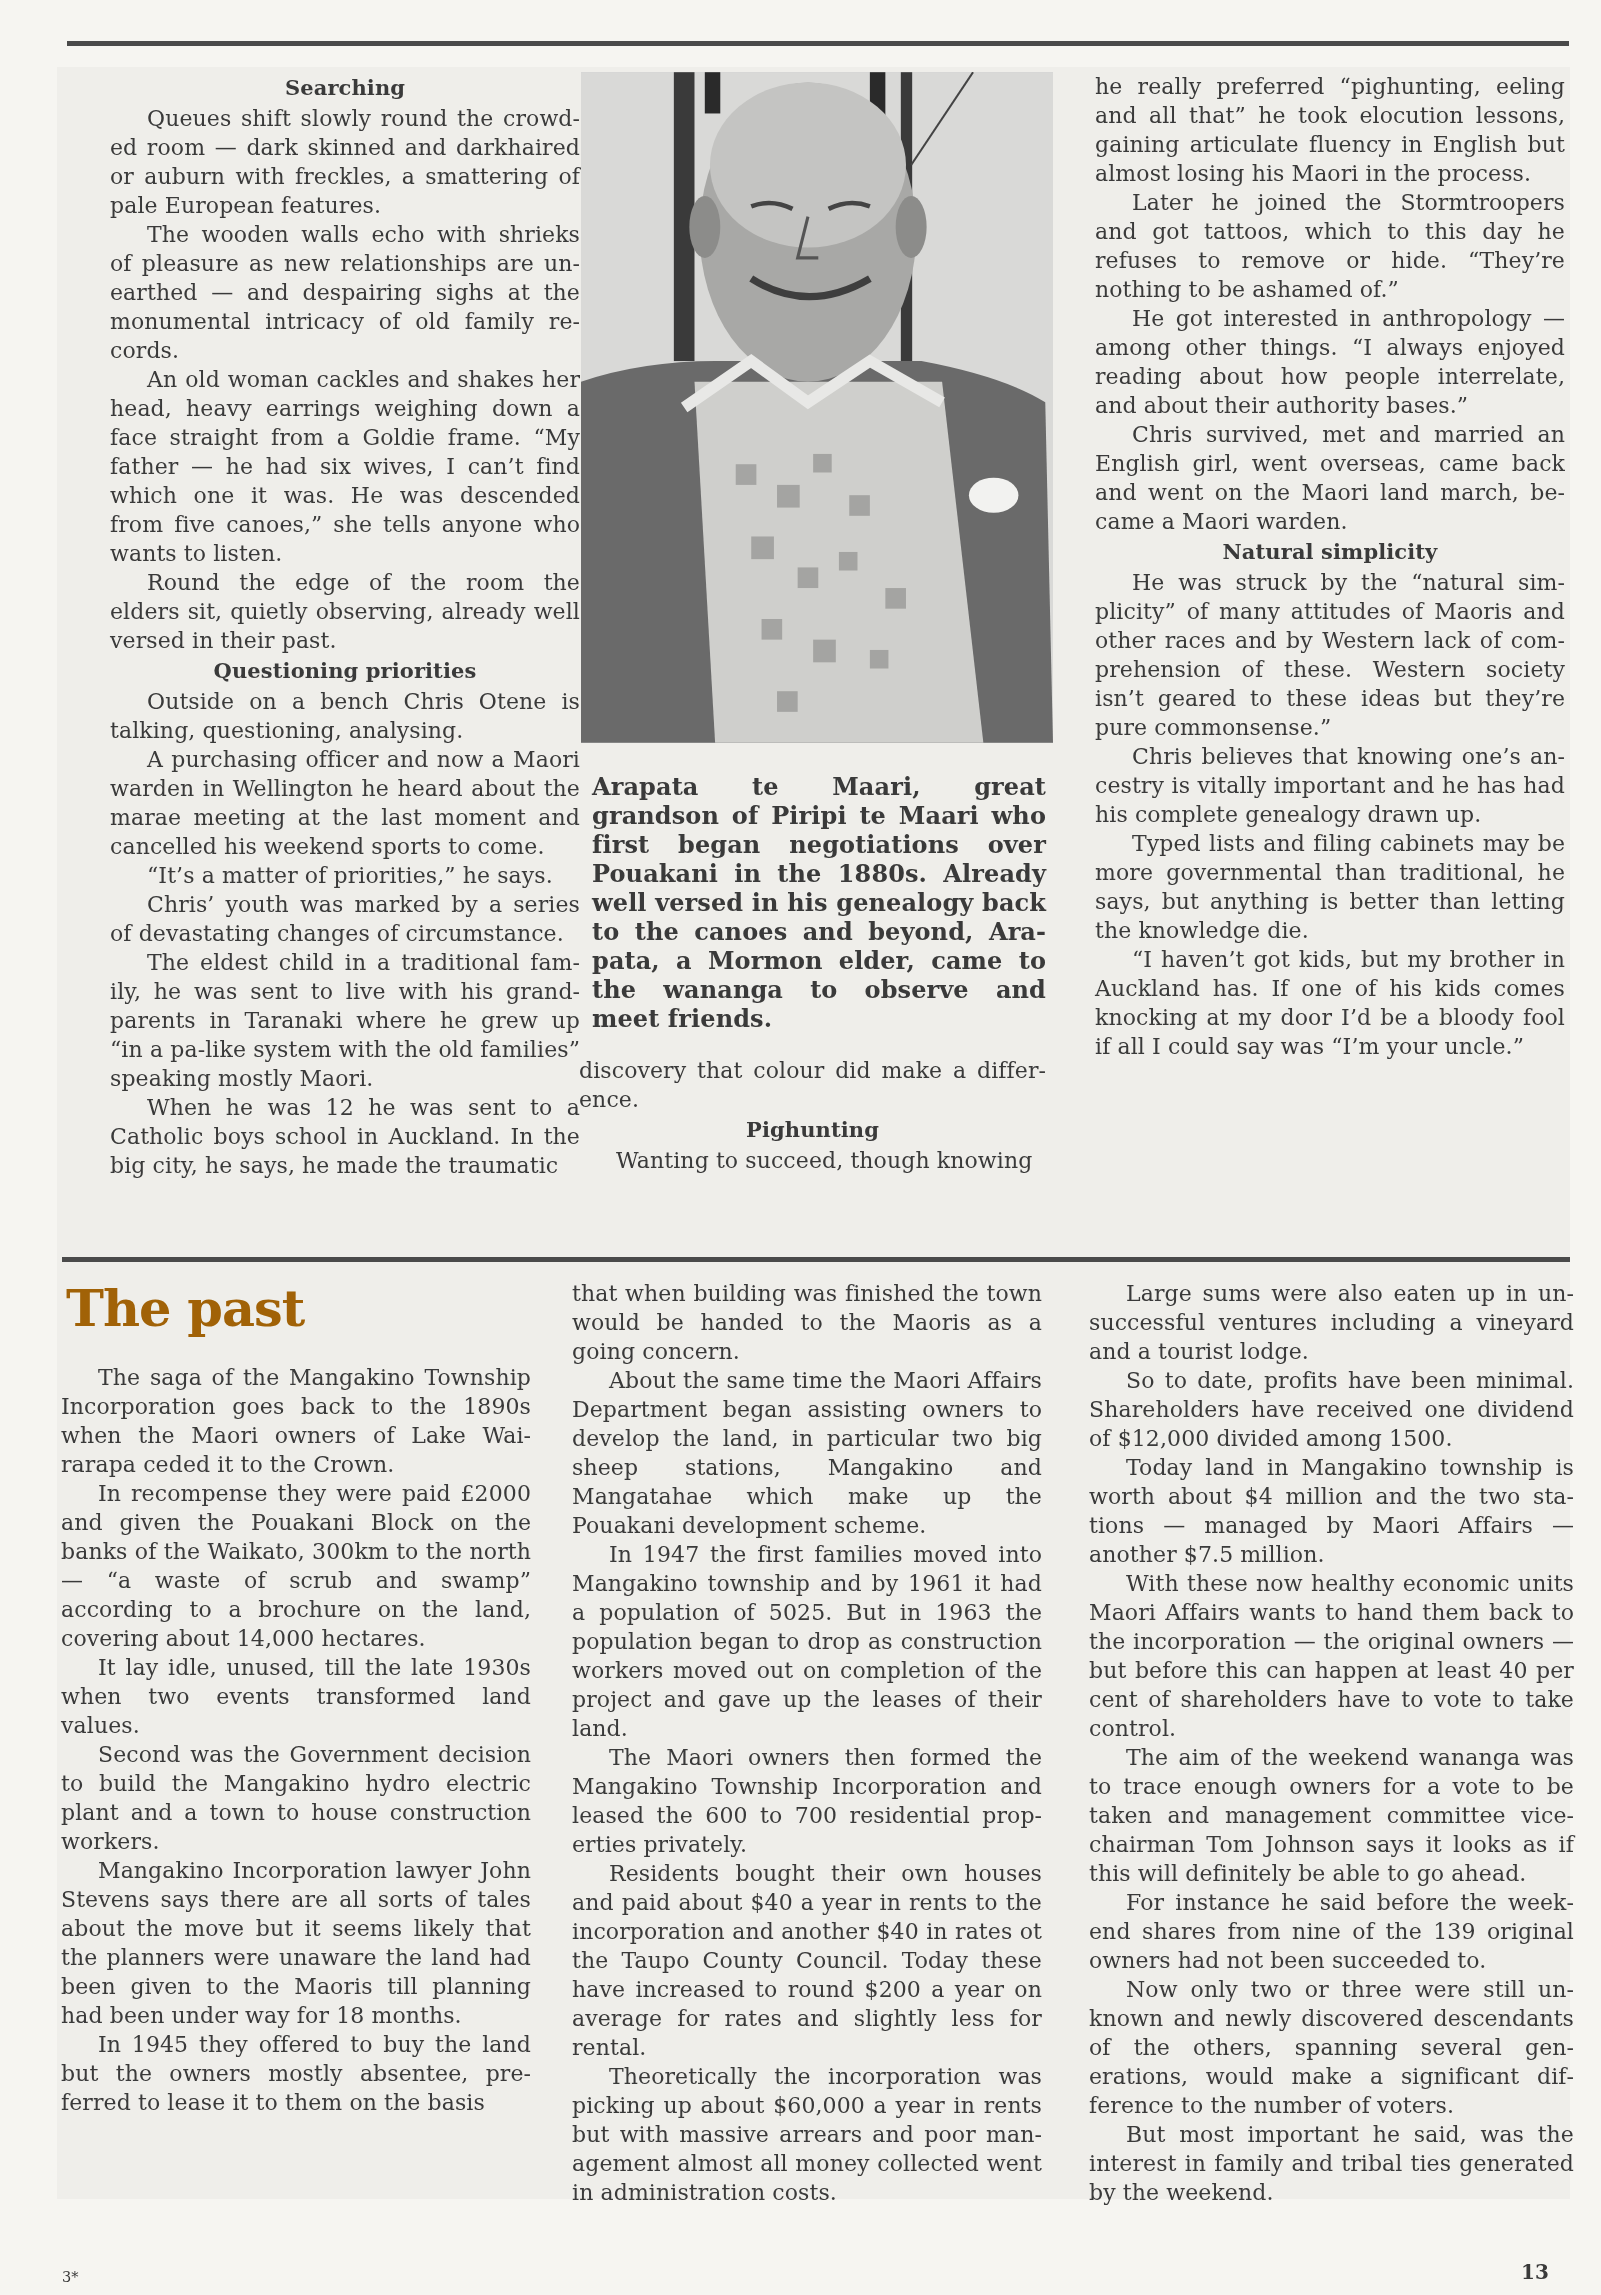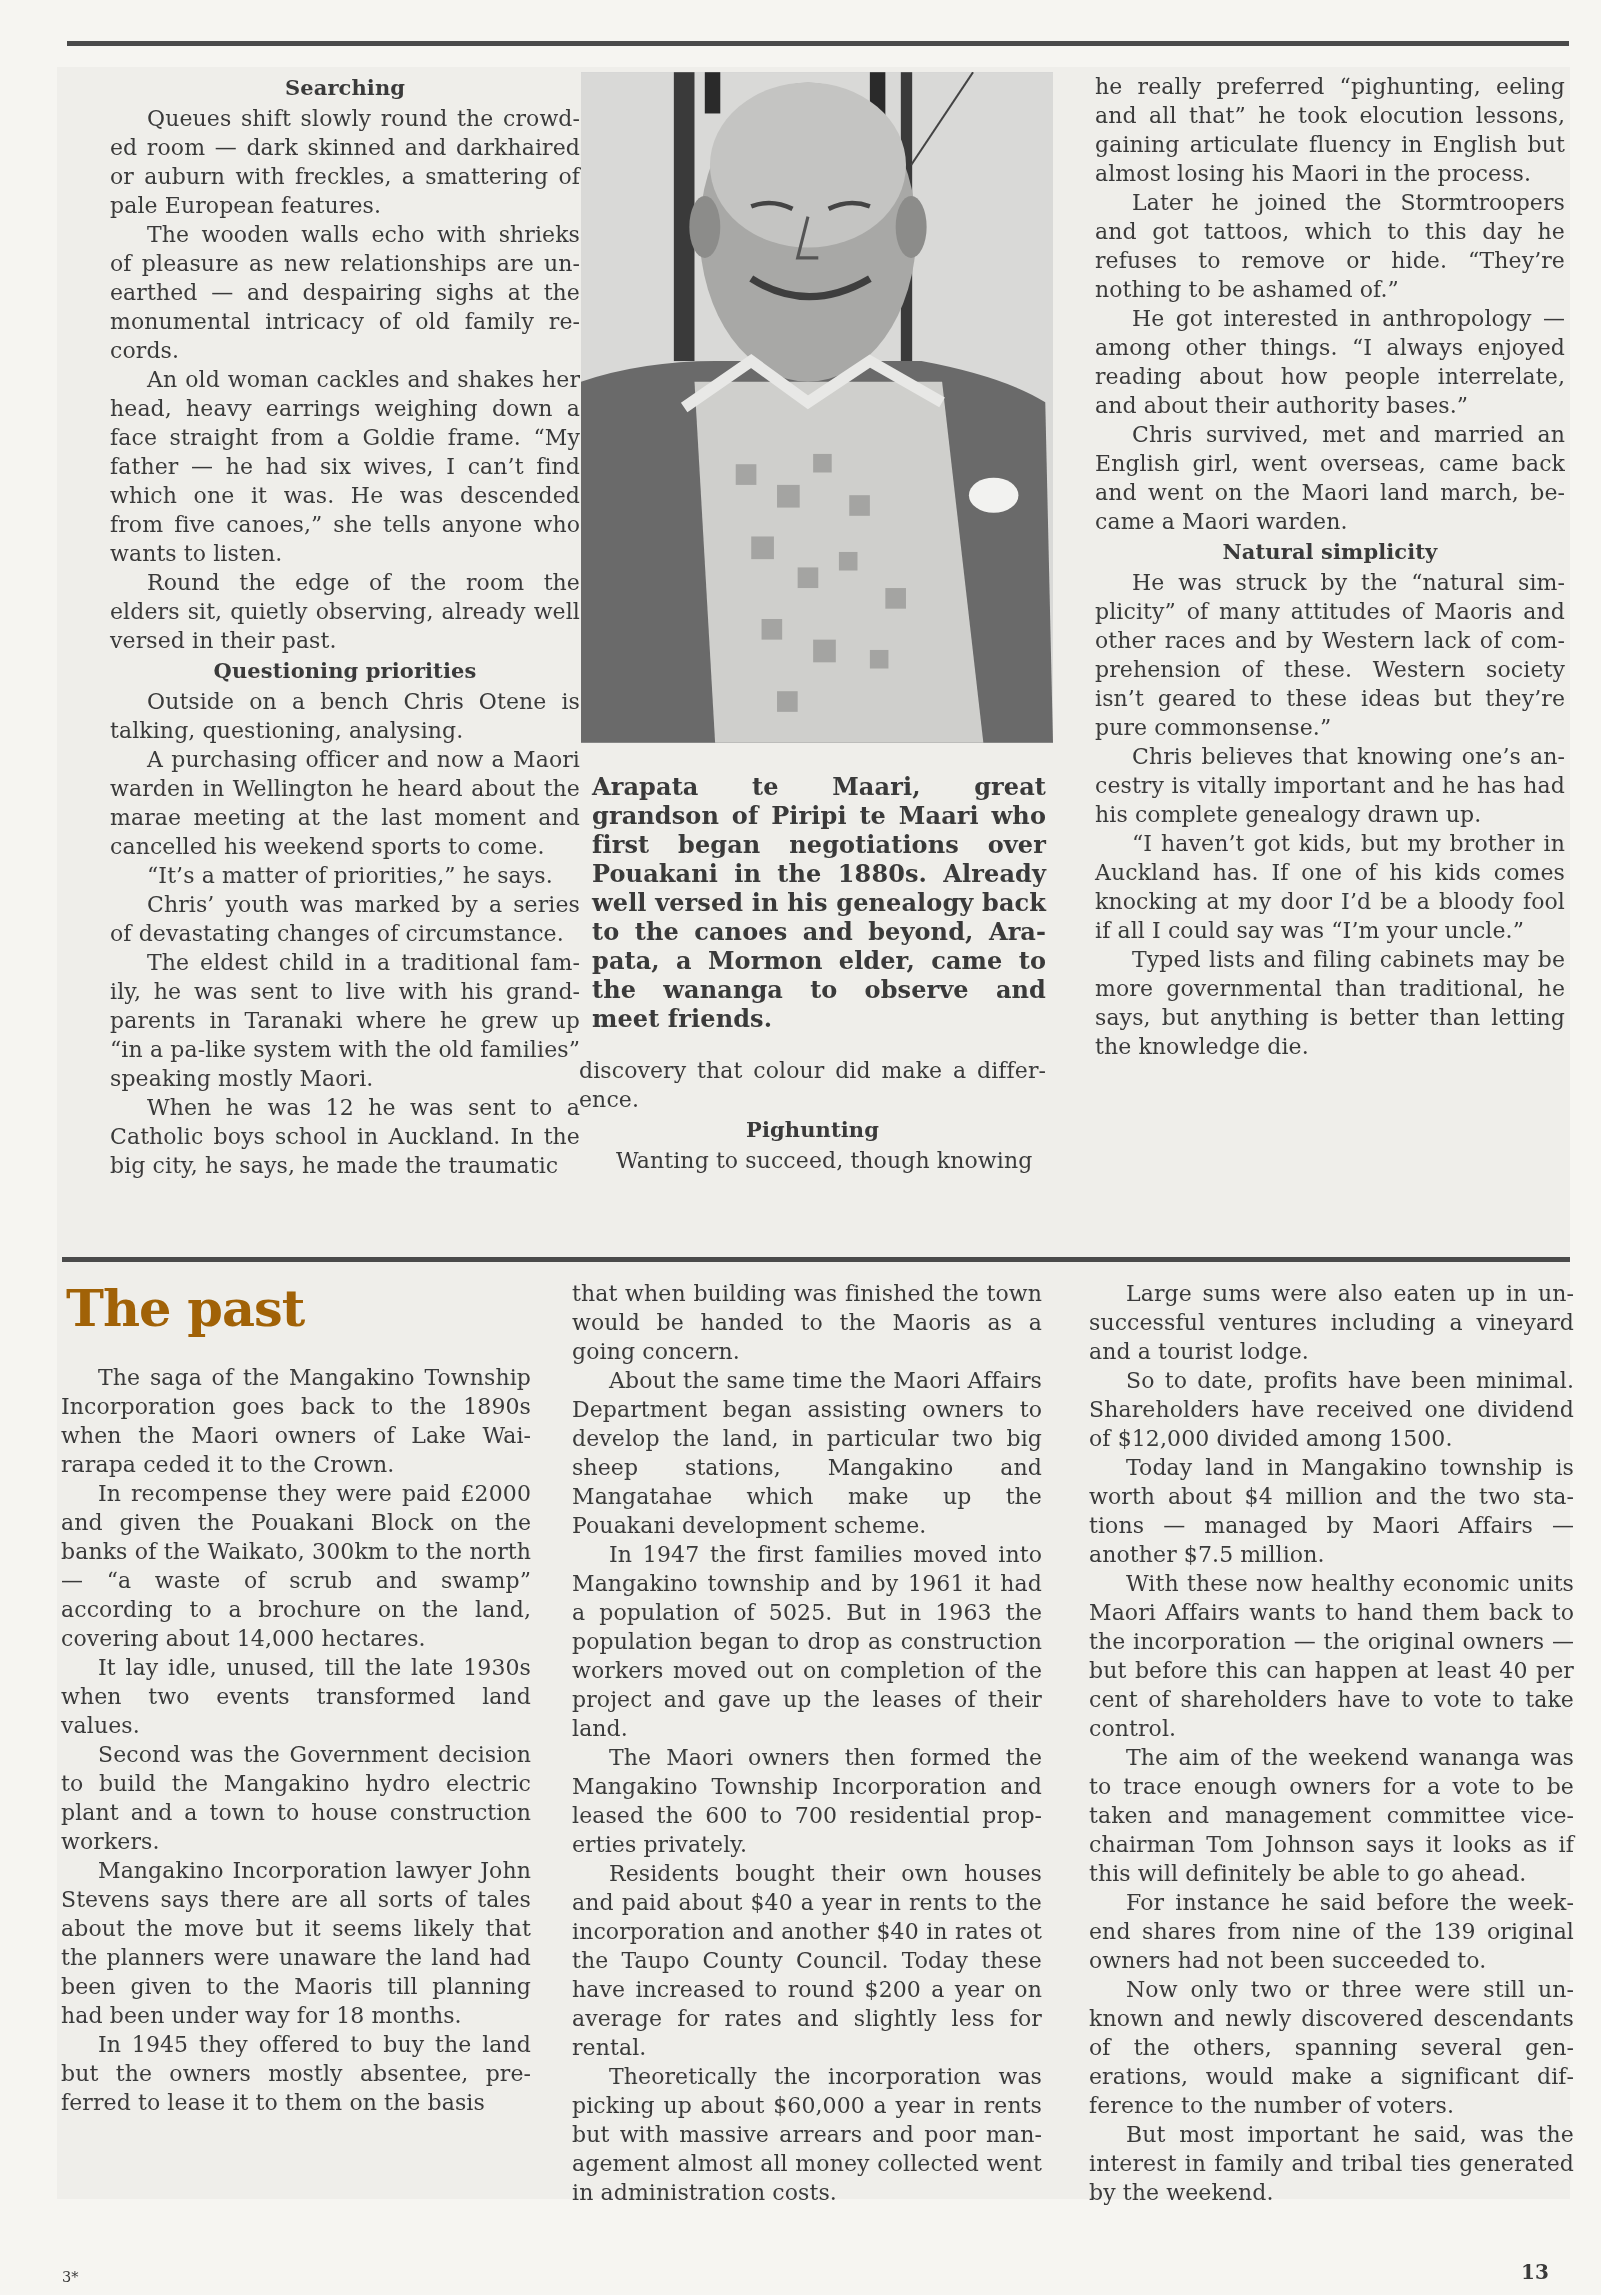--- a/index.html
+++ b/index.html
@@ -117,22 +117,22 @@
 </div>
 
 <div class="col c3">
     <p class="noindent">he really preferred “pighunting, eeling and all that” he took elocution lessons, gaining articulate fluency in English but almost losing his Maori in the process.</p>
     <p>Later he joined the Stormtroopers and got tattoos, which to this day he refuses to remove or hide. “They’re nothing to be ashamed of.”</p>
     <p>He got interested in anthropology — among other things. “I always enjoyed reading about how people interrelate, and about their authority bases.”</p>
     <p>Chris survived, met and married an English girl, went overseas, came back and went on the Maori land march, be­came a Maori warden.</p>
     <h3>Natural simplicity</h3>
     <p>He was struck by the “natural sim­plicity” of many attitudes of Maoris and other races and by Western lack of com­prehension of these. Western society isn’t geared to these ideas but they’re pure commonsense.”</p>
     <p>Chris believes that knowing one’s an­cestry is vitally important and he has had his complete genealogy drawn up.</p>
+    <p>Typed lists and filing cabinets may be more governmental than traditional, he says, but anything is better than letting the knowledge die.</p>
     <p>“I haven’t got kids, but my brother in Auckland has. If one of his kids comes knocking at my door I’d be a bloody fool if all I could say was “I’m your uncle.”</p>
-    <p>Typed lists and filing cabinets may be more governmental than traditional, he says, but anything is better than letting the knowledge die.</p>
   </div>
 
 <div class="rule mid"></div>
 
 <div class="past-title">The past</div>
 
 <div class="col b1">
     <p>The saga of the Mangakino Township Incorporation goes back to the 1890s when the Maori owners of Lake Wai­rarapa ceded it to the Crown.</p>
     <p>In recompense they were paid £2000 and given the Pouakani Block on the banks of the Waikato, 300km to the north — “a waste of scrub and swamp” according to a brochure on the land, covering about 14,000 hectares.</p>
     <p>It lay idle, unused, till the late 1930s when two events transformed land values.</p>

